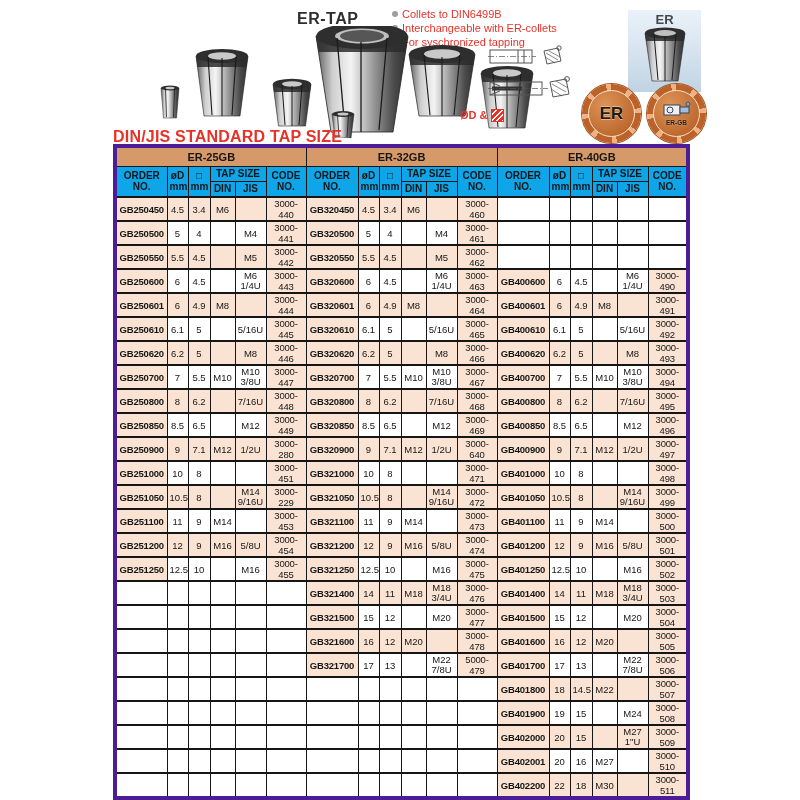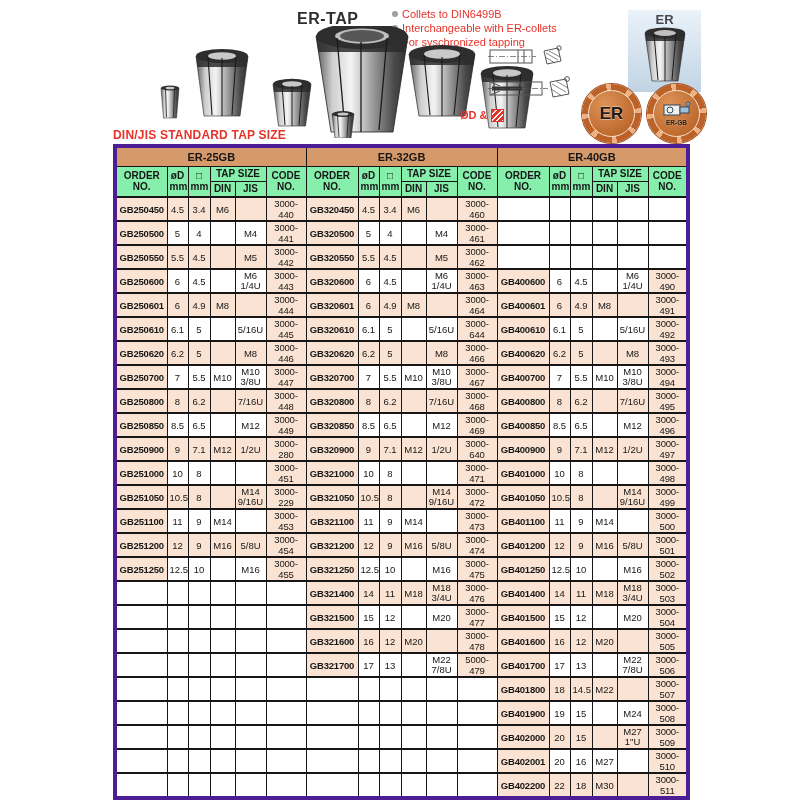--- a/index.html
+++ b/index.html
@@ -35,29 +35,29 @@
   .badge-inner{position:absolute;inset:6px;border-radius:50%;
          background:radial-gradient(circle at 35% 30%,#dd9357,#b35a20);
          border:1.5px solid #f6e2cd;display:flex;flex-direction:column;
          align-items:center;justify-content:center;}
   .badge-er-text{font-size:17px;font-weight:bold;color:#1d1d1d;
          text-shadow:0 1px 0 #e8b488,0 -1px 0 #e8b488;}
   .badge-gb-text{font-size:6.5px;font-weight:bold;color:#1d1d1d;margin-top:1px;
          text-shadow:0 0 2px #e8b488;}
 
   
-  .table-title{position:absolute;left:113px;top:128px;font-size:12px;font-weight:bold;
+  .table-title{position:absolute;left:113px;top:128px;font-size:16px;font-weight:bold;
                color:var(--accent-red,#e6332a);letter-spacing:.2px;}
   #tap-table{position:absolute;left:113px;top:144px;width:575px;
              border-collapse:collapse;table-layout:fixed;border:4px solid #4c1d95;}
   #tap-table th,#tap-table td{border:1px solid #161616;padding:0 2px;overflow:hidden;
              text-align:center;vertical-align:middle;}
   th.gh{background:var(--group-bg,#d6996a);font-size:11px;font-weight:bold;height:18px;
         border-bottom-width:2px;border-left-width:3px;}
-  th.ch{background:#86efac;font-size:10px;font-weight:bold;line-height:1.08;
+  th.ch{background:#0ea5e9;font-size:10px;font-weight:bold;line-height:1.08;
         white-space:pre-line;height:14px;}
   th.ch.gs{border-left-width:3px;}
   tr.sub th{border-bottom-width:2px;}
   #tap-table td{font-size:9.5px;height:21px;border-top-width:2px;border-bottom-width:2px;}
   td.gs{border-left-width:3px;}
   td.peach{background:var(--row-peach,#fae3d2);}
   td.c-order{font-weight:bold;text-align:left;font-size:9.3px;letter-spacing:-.2px;padding:0 1px;}
   td.c-d,td.c-sq{text-align:left;font-size:9px;padding:0 2px;}
   td.c-code{font-size:9px;letter-spacing:-.2px;padding:0 1px;}
   td.c-jis,td.c-din{white-space:pre-line;}
@@ -374,21 +374,21 @@
           <td class="c-d">6.1</td>
           <td class="c-sq">5</td>
           <td class="c-din"></td>
           <td class="c-jis">5/16U</td>
           <td class="c-code peach">3000-445</td>
           <td class="c-order gs peach">GB320610</td>
           <td class="c-d">6.1</td>
           <td class="c-sq">5</td>
           <td class="c-din"></td>
           <td class="c-jis">5/16U</td>
-          <td class="c-code peach">3000-644</td>
+          <td class="c-code peach">3000-465</td>
           <td class="c-order gs peach">GB400610</td>
           <td class="c-d">6.1</td>
           <td class="c-sq">5</td>
           <td class="c-din"></td>
           <td class="c-jis">5/16U</td>
           <td class="c-code peach">3000-492</td>
         </tr>
         <tr>
           <td class="c-order gs peach">GB250620</td>
           <td class="c-d peach">6.2</td>

